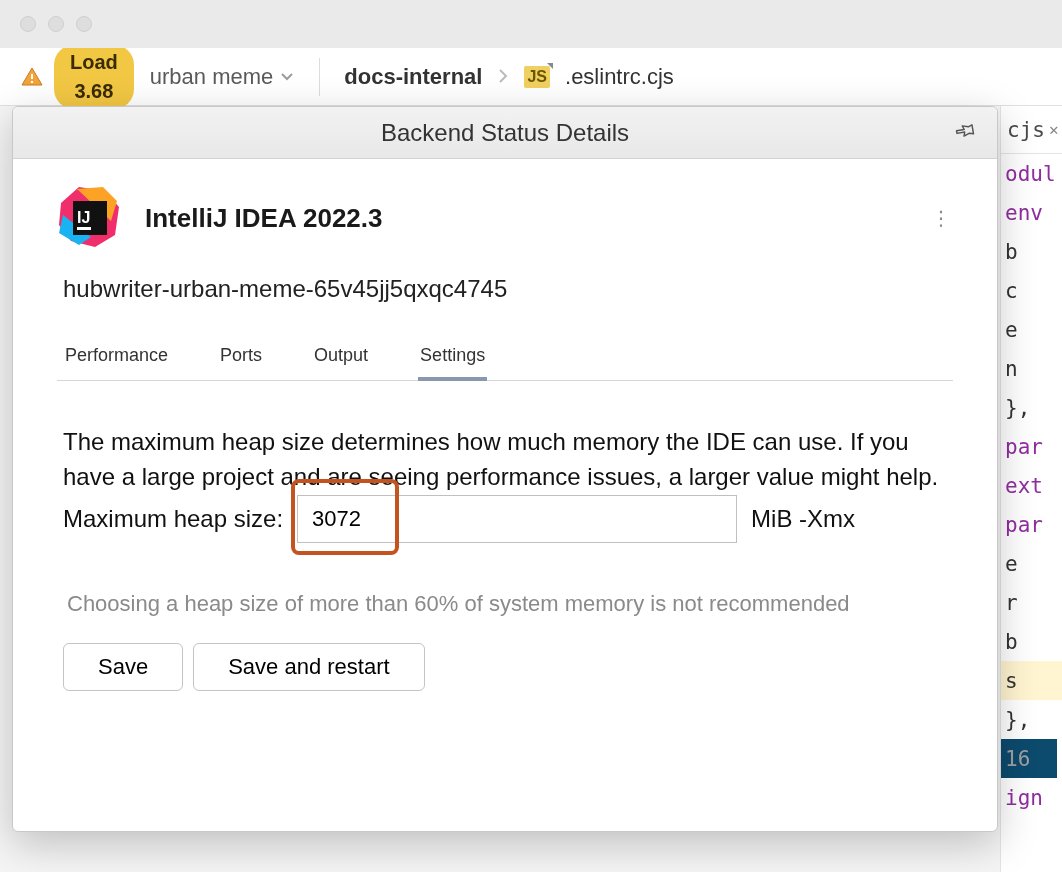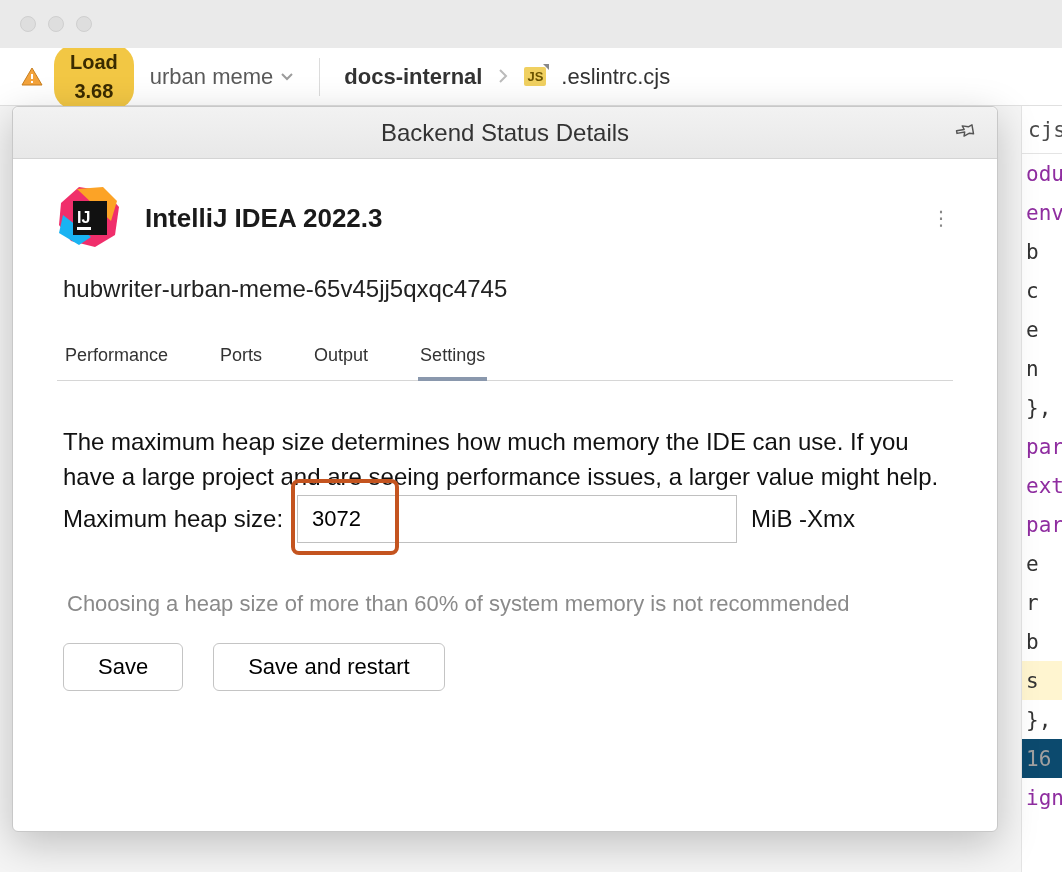--- a/index.html
+++ b/index.html
@@ -12,21 +12,21 @@
   
   .toolbar { height: 58px; display: flex; align-items: center; padding: 0 20px; gap: 10px; border-bottom: 1px solid #e0e0e0; background: #fff; }
   .warn-icon { position:relative; }
   .warn-icon svg { display:block; }
   .load-badge { background: #f2c744; color: #3a2b00; font-weight: 600; padding: 6px 16px; border-radius: 20px; font-size: 20px; display: flex; align-items: center; gap: 6px; flex-direction: column; }
   .project-name { font-size: 22px; color: #5a5a5a; padding-left: 6px; display: flex; align-items: center; gap: 6px; }
   .chevron-down { color: #9c9c9c; }
   .toolbar-sep { width: 1px; height: 38px; background: #dcdcdc; margin: 0 14px; }
   .breadcrumb { display: flex; align-items: center; gap: 15px; font-size: 22px; color: #333; }
   .breadcrumb .chev { color: #bbb; }
-  .js-icon { background: #f0d060; color: #6b5400; font-size: 13px; font-weight: bold; padding: 2px 3px; border-radius: 2px; position: relative; }
+  .js-icon { background: #f0d060; color: #6b5400; font-size: 16px; font-weight: bold; padding: 2px 3px; border-radius: 2px; position: relative; }
   .js-icon::before { content: ""; position: absolute; top: -3px; right: -3px; width: 0; height: 0; border-left: 6px solid transparent; border-top: 6px solid #888; }
   .crumb-bold { font-weight: 700; }
   
   
   .popover { position: absolute; top: 106px; left: 12px; width: 986px; height: 726px; background: #fff; border: 1px solid #c8c8c8; border-radius: 6px; box-shadow: 0 12px 40px rgba(0,0,0,0.22); display: flex; flex-direction: column; }
   .popover-header { background: linear-gradient(#f2f2f2,#e8e8e8); border-bottom: 1px solid #d4d4d4; height: 52px; display: flex; align-items: center; justify-content: center; position: relative; font-size: 24px; color: #333; border-radius: 6px 6px 0 0; }
   .pin-icon { position: absolute; right: 22px; top: 50%; transform: translateY(-50%) rotate(35deg); color: #555; }
   
   .popover-body { padding: 26px 44px 0 44px; flex: 1; }
   .product-row { display: flex; align-items: center; gap: 22px; margin-bottom: 24px; position: relative; }
@@ -41,25 +41,25 @@
   .tab.active::after { content: ""; position: absolute; left: 0; right: 0; bottom: -1px; height: 4px; background: #8a98ad; }
   
   .settings-pane { padding: 44px 6px 0 6px; }
   .desc { font-size: 24px; line-height: 1.45; color: #111; }
   .heap-row { display: flex; align-items: center; gap: 14px; font-size: 24px; color: #111; margin-bottom: 48px; }
   .heap-input { width: 440px; height: 48px; border: 1px solid #c0c0c0; padding: 0 14px; font-size: 22px; background: #fff; }
   .heap-highlight { position: absolute; border: 4px solid #c4541f; border-radius: 8px; pointer-events: none; }
   .heap-wrap { position: relative; }
   .heap-unit { font-size: 24px; color: #111; }
   .hint { font-size: 22px; color: #8a8a8a; margin-bottom: 26px; padding-left: 4px; }
-  .btn-row { display: flex; gap: 30px; }
+  .btn-row { display: flex; gap: 10px; }
   .btn { border: 1px solid #c4c4c4; background: #fff; border-radius: 6px; padding: 10px 34px; font-size: 22px; cursor: pointer; }
   
   
-  .code-strip { position: absolute; right: 0; top: 106px; bottom: 0; width: 41px; background: #fff; border-left: 1px solid #e4e4e4; font-family: Menlo, Consolas, monospace; font-size: 21px; overflow: hidden; }
+  .code-strip { position: absolute; right: 0; top: 106px; bottom: 0; width: 62px; background: #fff; border-left: 1px solid #e4e4e4; font-family: Menlo, Consolas, monospace; font-size: 21px; overflow: hidden; }
   .code-strip .tab-cjs { height: 48px; display: flex; align-items: center; justify-content: flex-start; padding-left: 6px; gap: 4px; border-bottom: 1px solid #e4e4e4; color: #4a4a4a; }
   .code-line { height: 39px; display: flex; align-items: center; padding-left: 4px; white-space: nowrap; }
   .kw { color: #8f2da0; }
   .nm { color: #333; }
   .ln { color: #a0a0a0; background:#0c4a6e; width:56px; text-align:center; }
   .hl { background: #fff5d0; }
   .close-x { color: #888; font-size: 16px; }
 </style>
 </head>
 <body>

